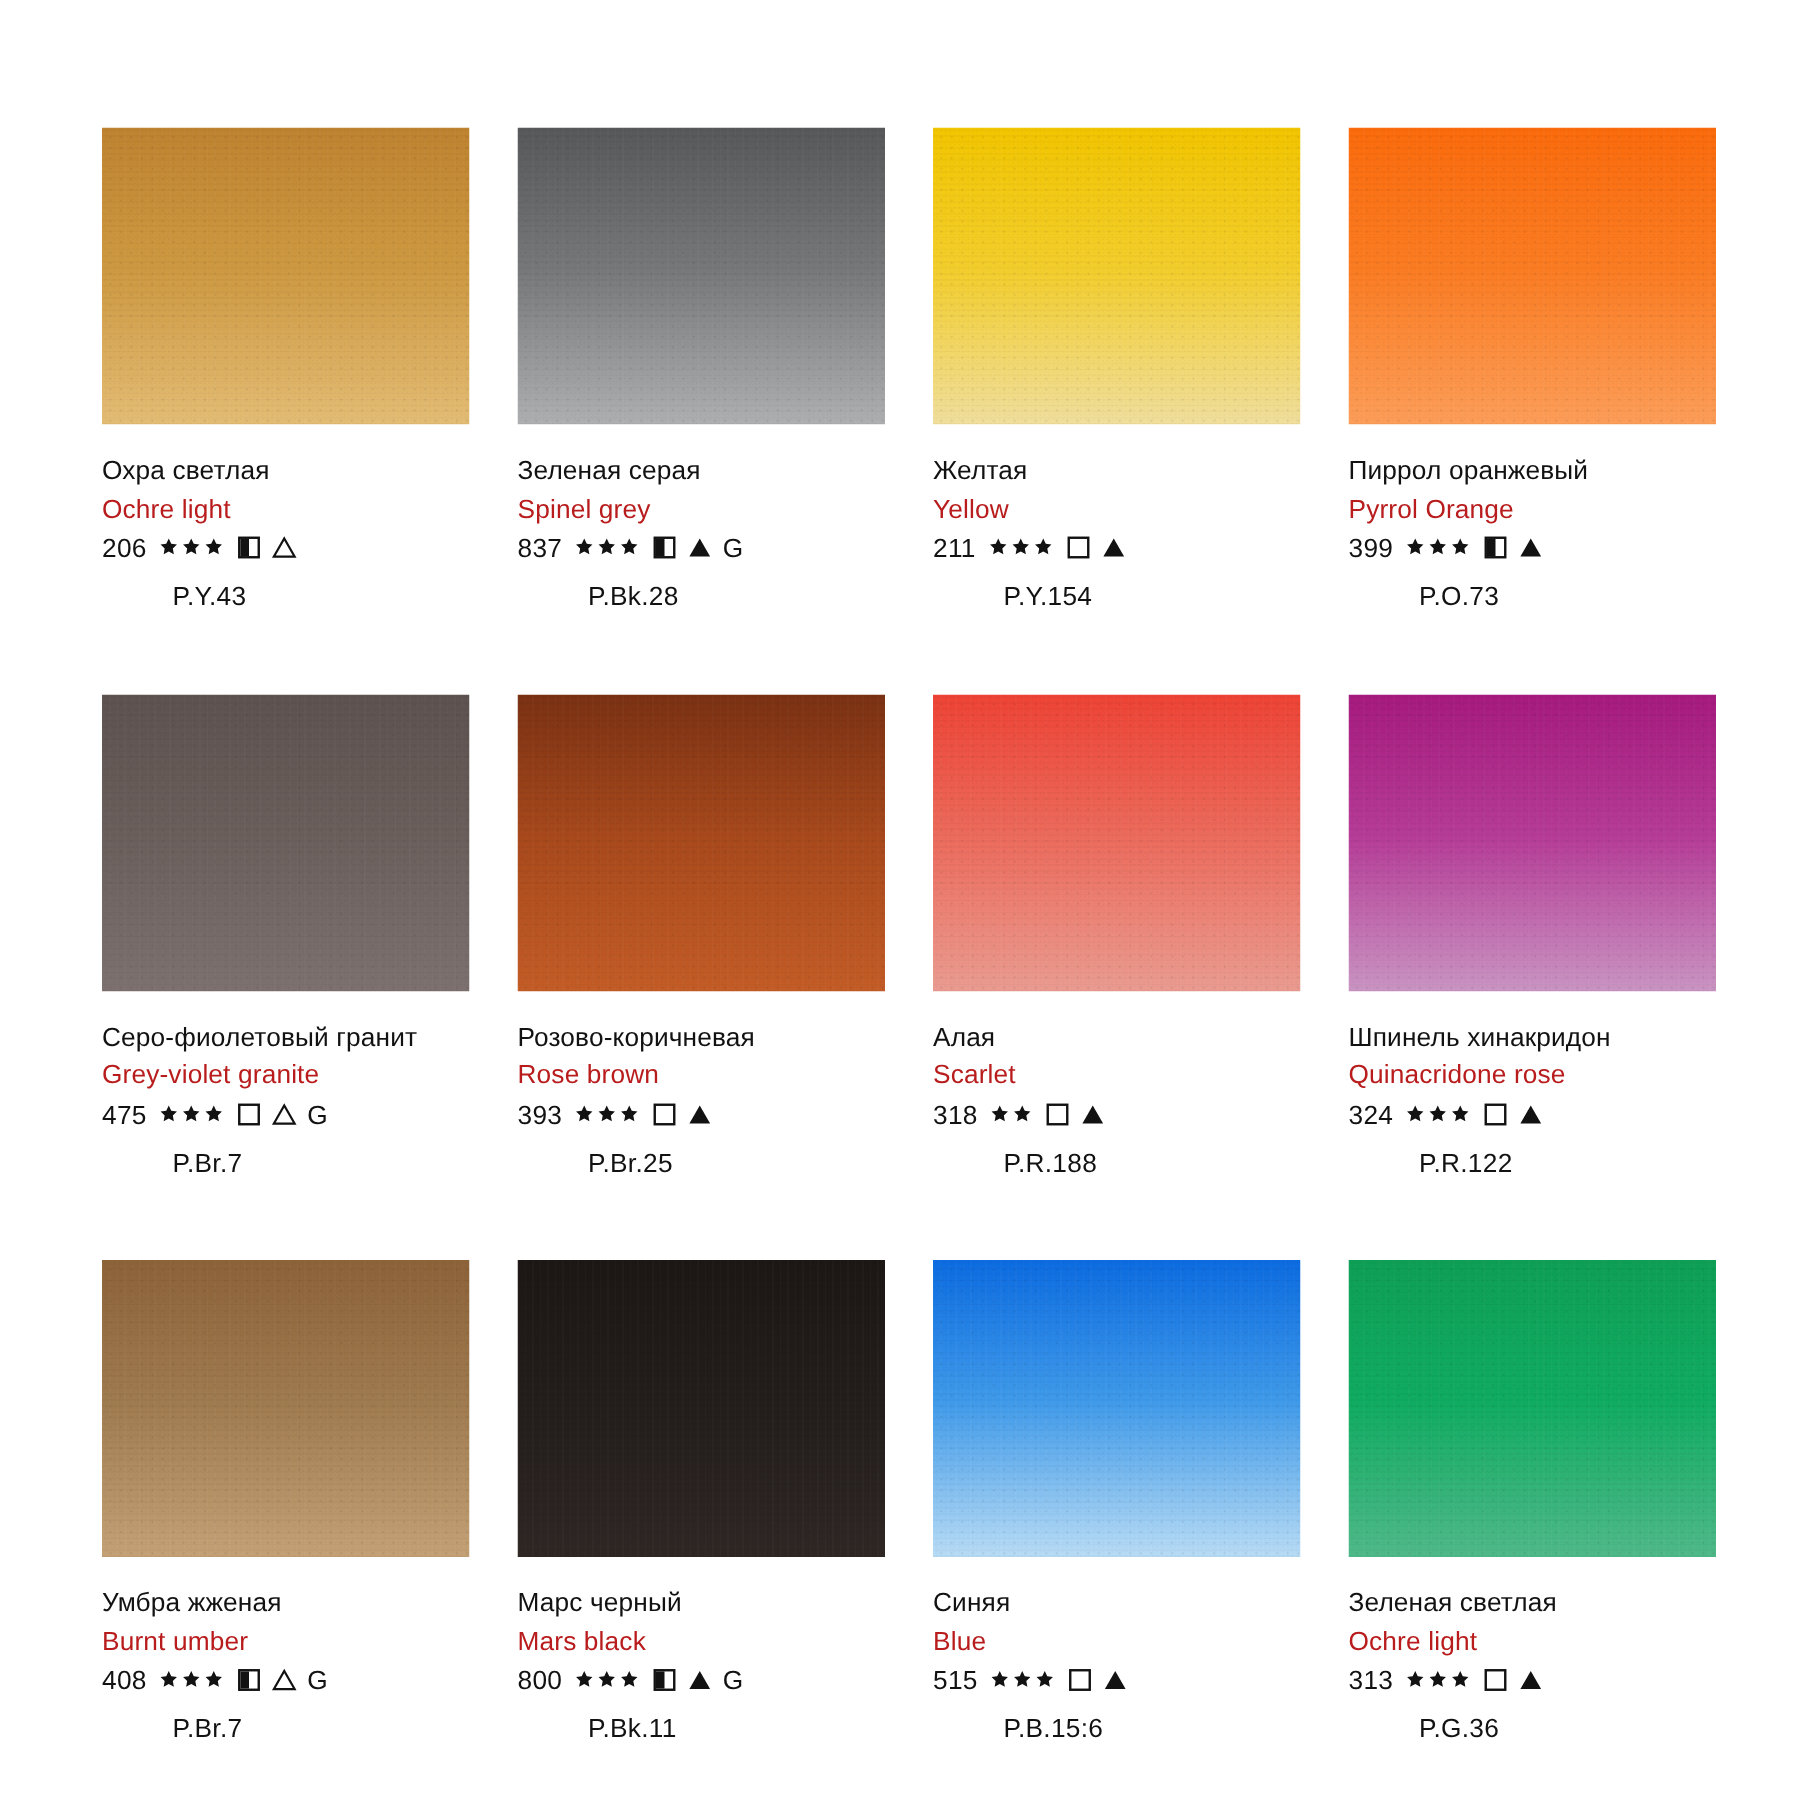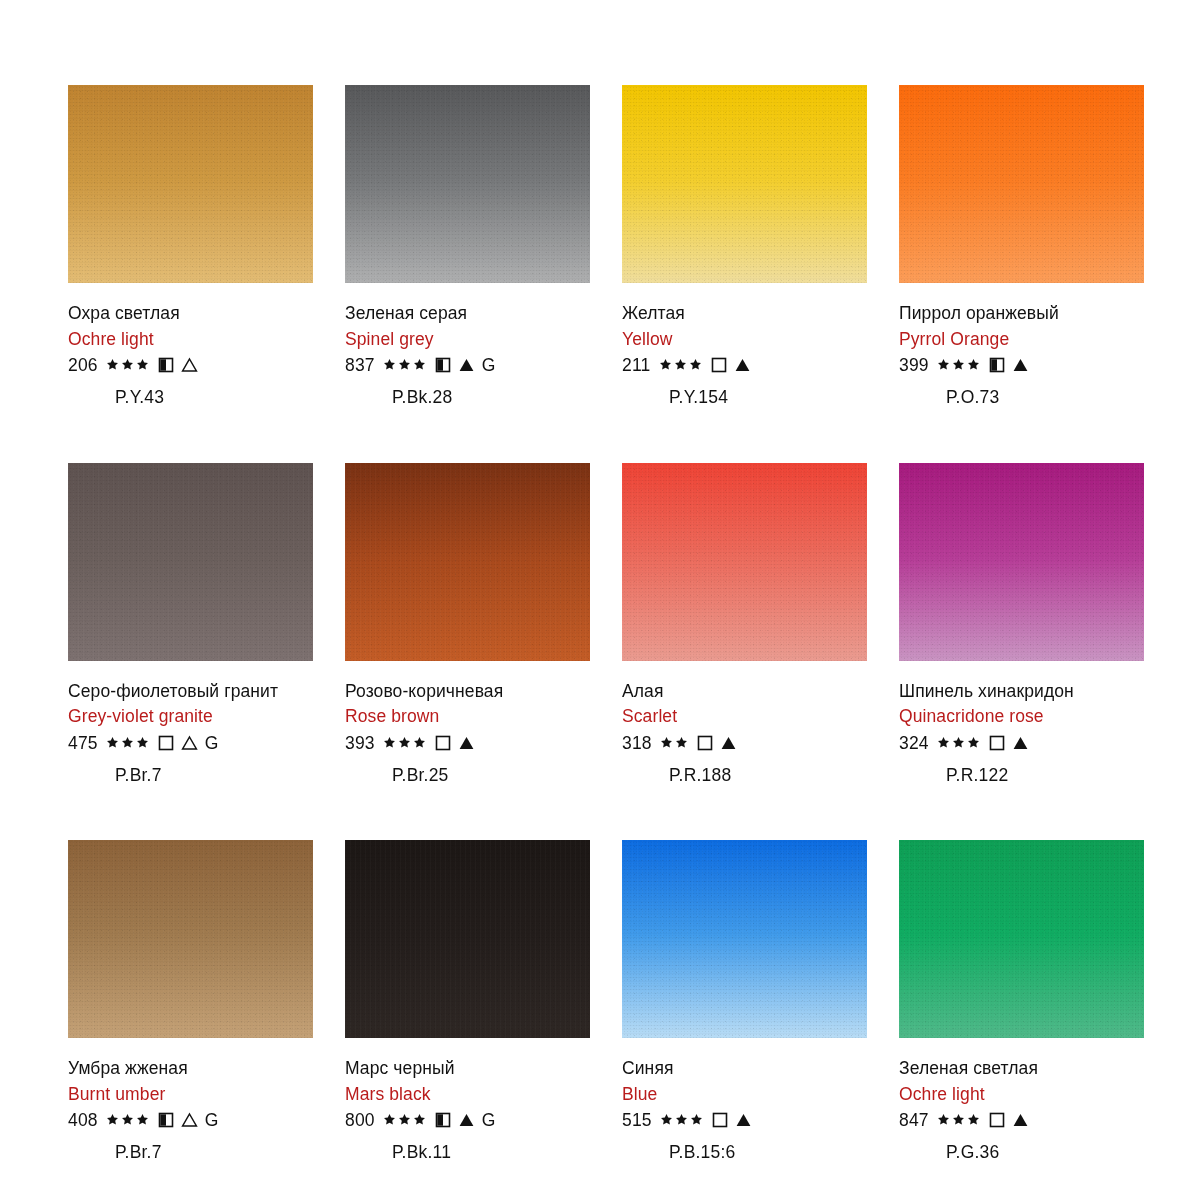--- a/index.html
+++ b/index.html
@@ -542,21 +542,21 @@
       <div class="cell">
         <div class="swatch">
           <div class="grad" style="background:linear-gradient(to bottom,#0E9F55 0%,#10AC62 48%,#4FB989 100%)"></div>
           <div class="grain"></div>
           <div class="grain2"></div>
         </div>
         <div class="info">
           <div class="name-ru">Зеленая светлая</div>
           <div class="name-en">Ochre light</div>
           <div class="specs">
-            <span class="code">847</span>
+            <span class="code">313</span>
             <span class="stars">
               <span class="star"><svg width="13" height="13" viewBox="0 0 24 24">
                   <path fill="#121212" d="M12 1.8l3.1 6.6 7 .9-5.1 4.9 1.3 7.1L12 17.9 5.7 21.3 7 14.2 1.9 9.3l7-.9z"></path>
                 </svg></span>
               <span class="star"><svg width="13" height="13" viewBox="0 0 24 24">
                   <path fill="#121212" d="M12 1.8l3.1 6.6 7 .9-5.1 4.9 1.3 7.1L12 17.9 5.7 21.3 7 14.2 1.9 9.3l7-.9z"></path>
                 </svg></span>
               <span class="star"><svg width="13" height="13" viewBox="0 0 24 24">
                   <path fill="#121212" d="M12 1.8l3.1 6.6 7 .9-5.1 4.9 1.3 7.1L12 17.9 5.7 21.3 7 14.2 1.9 9.3l7-.9z"></path>
                 </svg></span>

